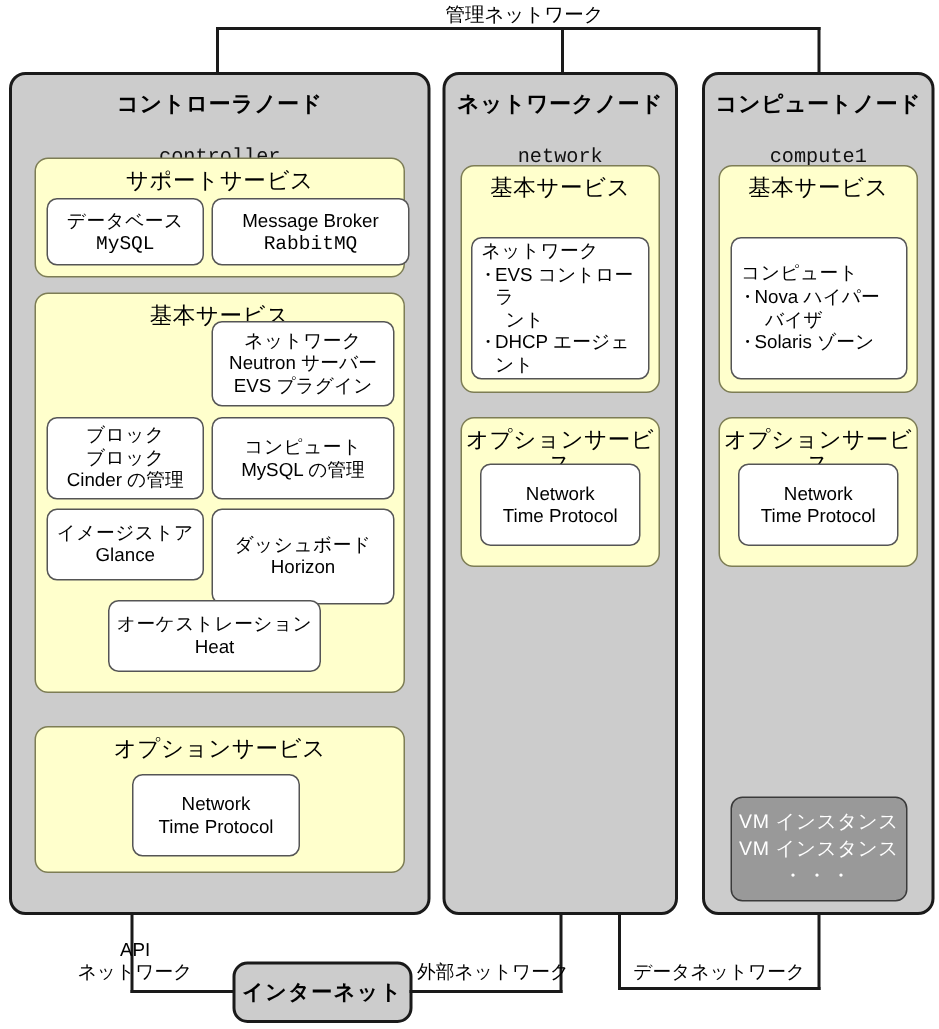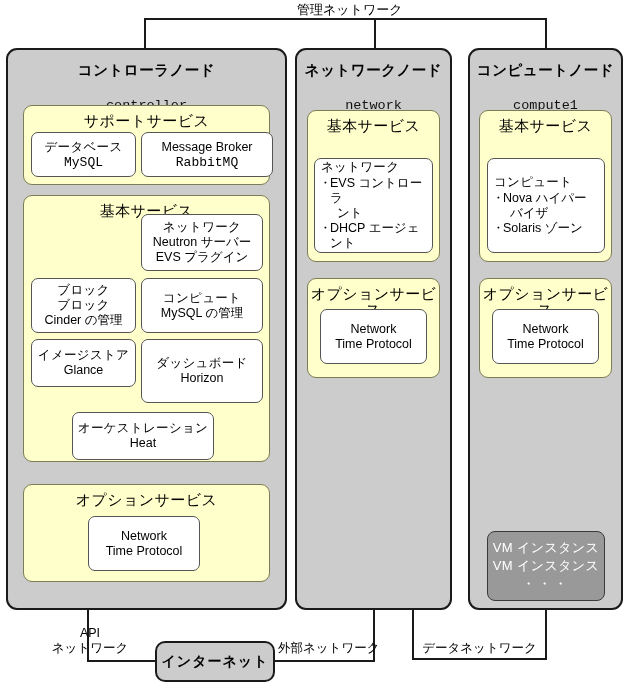--- a/index.html
+++ b/index.html
@@ -219,21 +219,21 @@
 
   <div class="svc" style="left:31px; top:339px; width:105px; height:48px;">
     <span class="ja">イメージストア</span>
     <span>Glance</span>
   </div>
   <div class="svc" style="left:141px; top:339px; width:122px; height:64px;">
     <span class="ja">ダッシュボード</span>
     <span>Horizon</span>
   </div>
 
-  <div class="svc" style="left:72px; top:412px; width:142px; height:48px;">
+  <div class="svc" style="left:72px; top:400px; width:142px; height:48px;">
     <span class="ja">オーケストレーション</span>
     <span>Heat</span>
   </div>
 
   <div class="group" style="left:23px; top:484px; width:247px; height:98px;">
     <div class="group-title">オプションサービス</div>
   </div>
   <div class="svc" style="left:88px; top:516px; width:112px; height:55px;">
     <span>Network</span>
     <span>Time Protocol</span>

